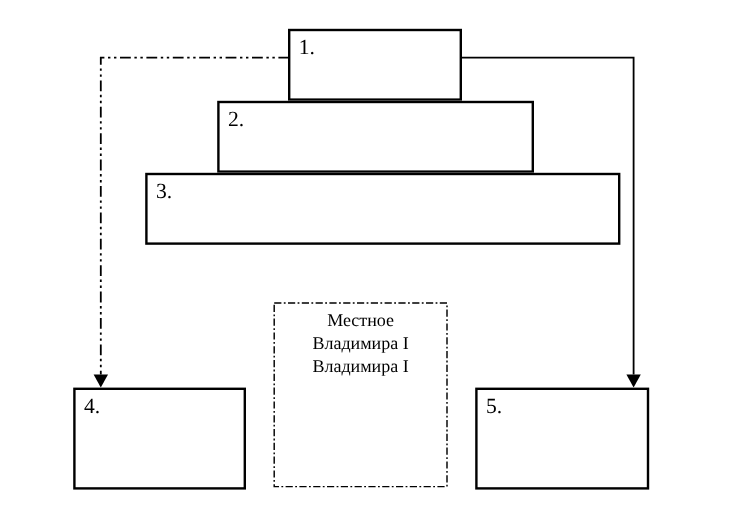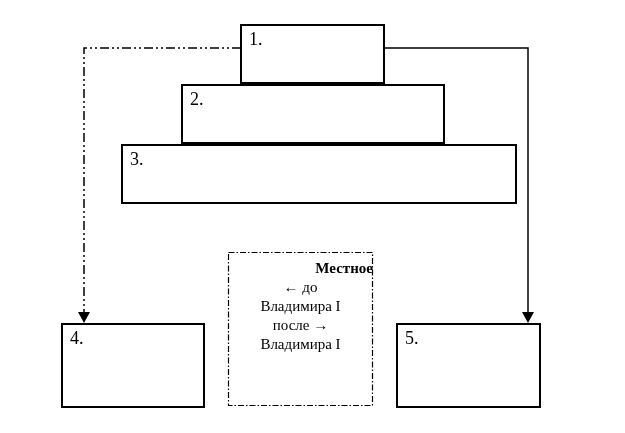--- a/index.html
+++ b/index.html
@@ -41,21 +41,21 @@
     box-sizing: border-box;
     background: transparent;
     text-align: center;
     padding-top: 7px;
   }
   .note .line {
     font-size: 15px;
     line-height: 19px;
     white-space: nowrap;
   }
-  .note .bold { font-weight: bold; text-align: right; }
+  .note .bold { font-weight: normal; }
 </style>
 </head>
 <body>
 
 <div class="stage">
 
   <svg class="overlay" width="625" height="433" viewBox="0 0 625 433" xmlns="http://www.w3.org/2000/svg">
 
     <path d="M241,48 H84 V312" fill="none" stroke="#000000" stroke-width="1.5" stroke-dasharray="9 3 2 3 2 3"></path>
     <polygon points="78,312 90,312 84,323" fill="#000000"></polygon>
@@ -77,19 +77,17 @@
   </div>
   <div class="box b4">
     <span class="num">4.</span>
   </div>
   <div class="box b5">
     <span class="num">5.</span>
   </div>
 
   <div class="note">
     <div class="line bold">Местное</div>
-    <div class="line">← до</div>
     <div class="line">Владимира I</div>
-    <div class="line">после →</div>
     <div class="line">Владимира I</div>
   </div>
 
 </div>
 
 </body></html>

